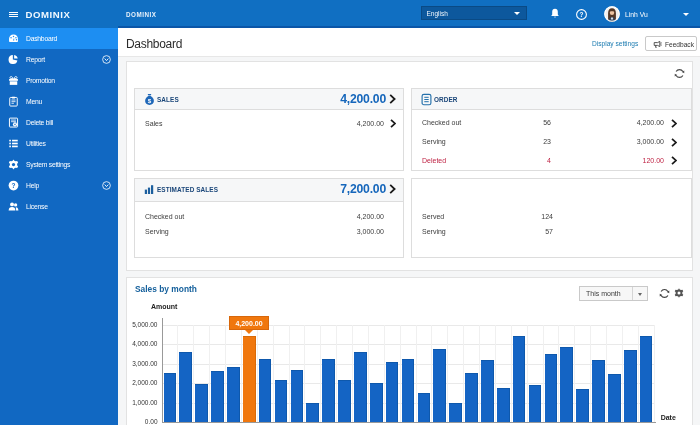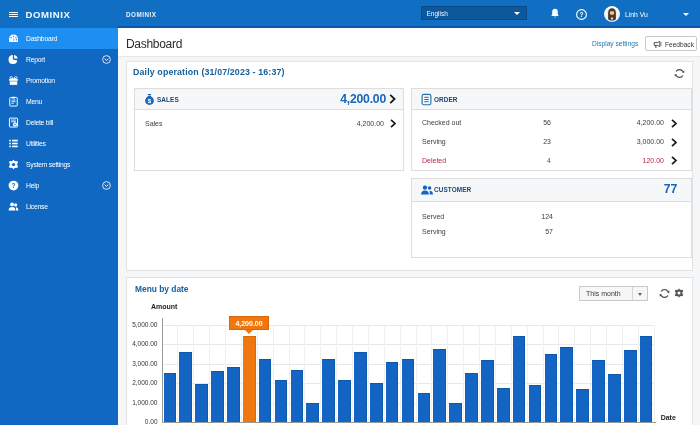--- a/index.html
+++ b/index.html
@@ -177,21 +177,20 @@
       <svg style="position:absolute;left:7px;top:3.5px" width="9" height="8" viewBox="0 0 9 8">
           <path d="M6.8 0.4 L6.8 5.6 L4.6 4.4 L1.2 4.4 L1.2 1.6 L4.6 1.6 Z" fill="none" stroke="#444" stroke-width="0.9"></path>
           <path d="M2 4.6 L2.6 7 L3.6 7 L3.1 4.6 Z" fill="#444"></path>
           <path d="M7.4 2 L8.6 1.6 M7.4 3 L8.7 3 M7.4 4 L8.6 4.4" stroke="#444" stroke-width="0.7"></path>
         </svg>
       <span style="position:absolute;left:19px;top:4px;">Feedback</span>
     </div>
   </div>
 
   <div class="panel" id="panel1">
-    <div class="ptitle">Daily operation (31/07/2023 - 16:37)</div>
     <svg style="position:absolute; right:7px; top:6px" width="11" height="11" viewBox="0 0 12 12">
         <path d="M2.28 3.85 A4.3 4.3 0 0 1 9.72 3.85" fill="none" stroke="#4a4a4a" stroke-width="1.25"></path>
         <path d="M11.2 5.8 L11.2 2.8 L8.4 4.3 Z" fill="#4a4a4a"></path>
         <path d="M9.72 8.15 A4.3 4.3 0 0 1 2.28 8.15" fill="none" stroke="#4a4a4a" stroke-width="1.25"></path>
         <path d="M0.8 6.2 L0.8 9.2 L3.6 7.7 Z" fill="#4a4a4a"></path>
       </svg>
 
     <div class="card" style="left:7px; top:25.5px; width:270px; height:83px;">
       <div class="chead">
         <svg style="position:absolute;left:9px;top:4px" width="11" height="13" viewBox="0 0 11 13">
@@ -233,41 +232,49 @@
           <path d="M1 0.8 L4.9 4.5 L1 8.2" fill="none" stroke="#1a1a1a" stroke-width="1.7"></path>
         </svg>
       <div class="crow red" style="left:10px; top:68px;">Deleted</div>
         <div class="crow red" style="left:124px; top:68px; width:15px; text-align:right;">4</div>
         <div class="crow red" style="right:27px; top:68px;">120.00</div>
         <svg style="position:absolute; right:14px; top:67.5px" width="6" height="9" viewBox="0 0 6 9">
           <path d="M1 0.8 L4.9 4.5 L1 8.2" fill="none" stroke="#1a1a1a" stroke-width="1.7"></path>
         </svg>
     </div>
 
+    <div class="card" style="left:7px; top:115.5px; width:270px; height:80px;">
+      <div class="chead" style="height:23px;">
+        <svg style="position:absolute;left:9px;top:5.5px" width="10" height="11" viewBox="0 0 10 11">
+            <rect x="0.8" y="5.6" width="2.2" height="4.4" fill="#1c5f9e"></rect>
+            <rect x="3.9" y="3.6" width="2.2" height="6.4" fill="#1c5f9e"></rect>
+            <rect x="7" y="1.2" width="2.2" height="8.8" fill="#1c5f9e"></rect>
+          </svg>
+        <span class="ctitle">ESTIMATED SALES</span>
+        <span class="cbig" style="right:17px;">7,200.00</span>
+        <svg style="position:absolute; right:7px; top:5.5px" width="7" height="10" viewBox="0 0 7 10">
+            <path d="M1.2 0.9 L5.6 5 L1.2 9.1" fill="none" stroke="#1a1a1a" stroke-width="1.8"></path>
+          </svg>
+      </div>
+      <div class="crow" style="left:10px; top:34px;">Checked out</div>
+        <div class="crow" style="right:19px; top:34px;">4,200.00</div>
+      <div class="crow" style="left:10px; top:49px;">Serving</div>
+        <div class="crow" style="right:19px; top:49px;">3,000.00</div>
+    </div>
 
     <div class="card" style="left:284px; top:115.5px; width:281px; height:80px;">
-      <div class="chead" style="height:23px;">
-        <svg style="position:absolute;left:8px;top:5px" width="14" height="12" viewBox="0 0 14 12">
-            <circle cx="5" cy="3.6" r="2.2" fill="#1565c0"></circle>
-            <circle cx="9.6" cy="4" r="1.8" fill="#1565c0"></circle>
-            <path d="M1 10.6 C1.2 7.6 2.6 6.4 5 6.4 C7.4 6.4 8.8 7.6 9 10.6 Z" fill="#1565c0"></path>
-            <path d="M9.6 6.8 C11.6 6.8 12.8 7.8 13 10.6 L9.8 10.6" fill="#1565c0"></path>
-          </svg>
-        <span class="ctitle">CUSTOMER</span>
-        <span class="cbig" style="right:14px;">77</span>
-      </div>
       <div class="crow" style="left:10px; top:34px;">Served</div>
         <div class="crow" style="left:124px; top:34px; width:17px; text-align:right;">124</div>
       <div class="crow" style="left:10px; top:49px;">Serving</div>
         <div class="crow" style="left:124px; top:49px; width:17px; text-align:right;">57</div>
     </div>
   </div>
 
   <div class="panel" id="panel2">
-    <div class="ptitle" style="font-size:8.4px; letter-spacing:0; left:8px; top:6px;">Menu by date</div>
+    <div class="ptitle" style="font-size:8.4px; letter-spacing:0; left:8px; top:6px;">Sales by month</div>
     <div style="position:absolute; left:452px; top:8px; width:69px; height:15px; background:#f7f7f7; border:1px solid #c9c9c9; font-size:7px; color:#3a3a3a;">
       <span style="position:absolute; left:6px; top:3px;">This month</span>
       <span style="position:absolute; right:0; top:0; width:15px; height:13px; border-left:1px solid #d5d5d5;"></span>
       <span style="position:absolute; right:5px; top:5.5px; width:0; height:0; border-left:2.8px solid transparent; border-right:2.8px solid transparent; border-top:3.2px solid #666;"></span>
     </div>
     <svg style="position:absolute; left:532px; top:9.5px" width="11" height="11" viewBox="0 0 12 12">
         <path d="M2.28 3.85 A4.3 4.3 0 0 1 9.72 3.85" fill="none" stroke="#3f3f3f" stroke-width="1.2"></path>
         <path d="M11.2 5.8 L11.2 2.8 L8.4 4.3 Z" fill="#3f3f3f"></path>
         <path d="M9.72 8.15 A4.3 4.3 0 0 1 2.28 8.15" fill="none" stroke="#3f3f3f" stroke-width="1.3"></path>
         <path d="M0.8 6.2 L0.8 9.2 L3.6 7.7 Z" fill="#3f3f3f"></path>

